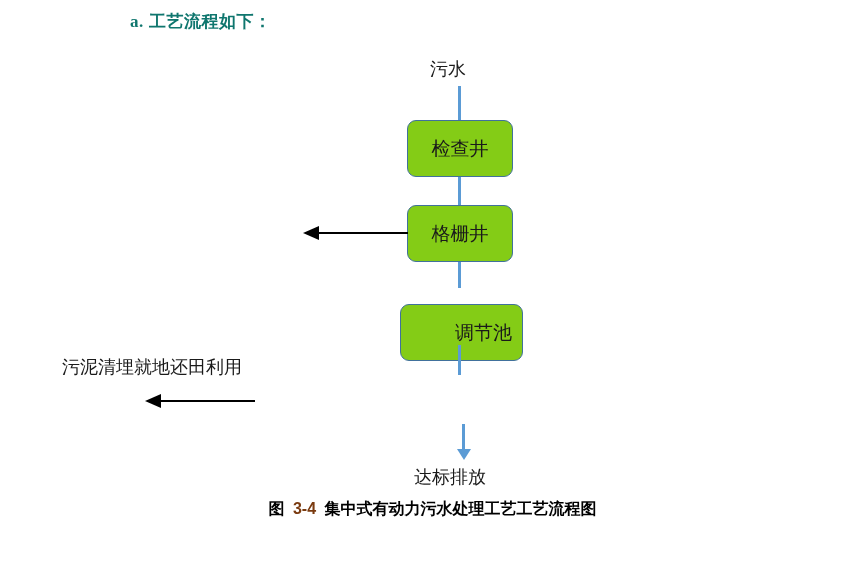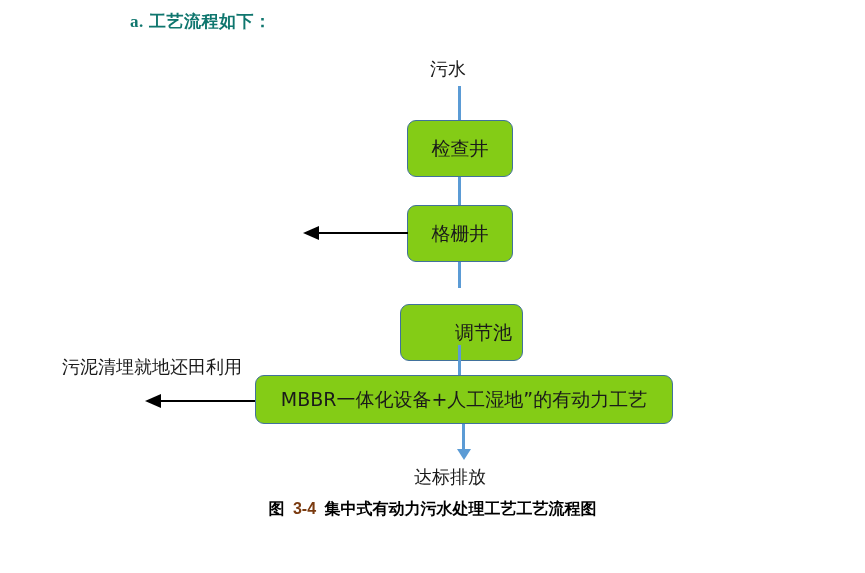--- a/index.html
+++ b/index.html
@@ -142,23 +142,20 @@
   <div class="arrow-head-left" style="left:303px; top:226px;"></div>
 
   <div class="conn" style="left:458px; top:262px; height:26px;"></div>
 
   <div class="node" style="left:400px; top:304px; width:123px; height:57px;padding-left:44px;">
     <span>调节池</span>
   </div>
 
   <div class="conn" style="left:458px; top:345px; height:30px;"></div>
 
-  <div class="node wide" style="left:255px; top:375px; width:418px; height:49px;">
-    <span>MBBR一体化设备+人工湿地”的有动力工艺</span>
-  </div>
 
   <div class="label" style="left:46px; top:358px;margin-left:16px;">污泥清埋就地还田利用</div>
   <div class="arrow-line-black" style="left:160px; top:400px; width:95px;"></div>
   <div class="arrow-head-left" style="left:145px; top:394px;"></div>
 
   <div class="conn" style="left:462px; top:424px; height:27px;"></div>
   <div class="arrow-down-blue" style="left:457px; top:449px;"></div>
 
   <div class="label" style="left:414px; top:468px;">达标排放</div>
 

